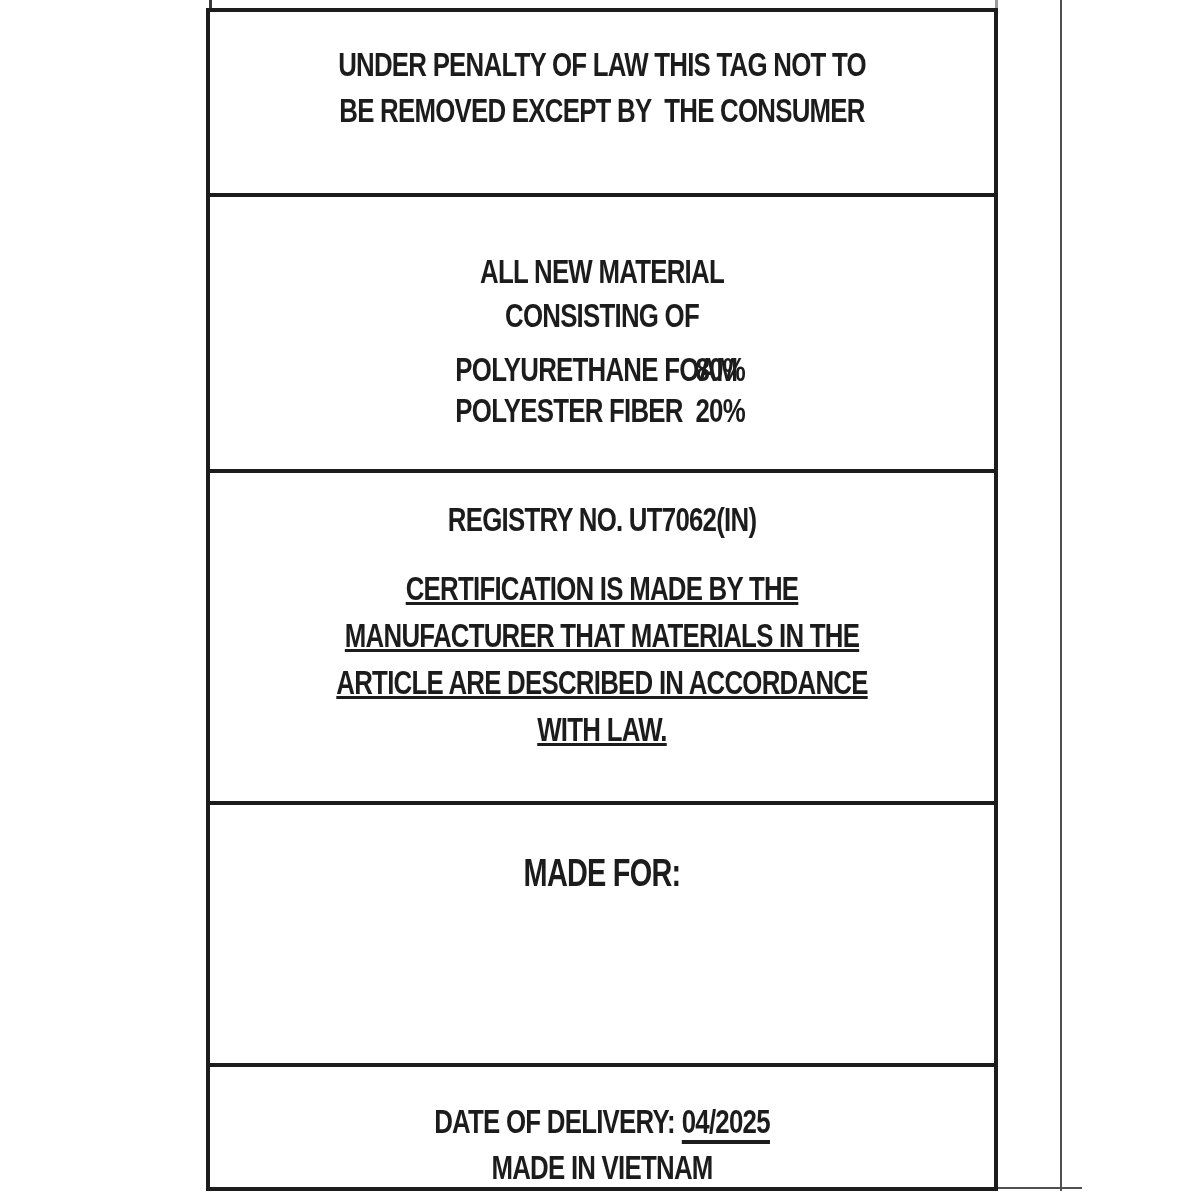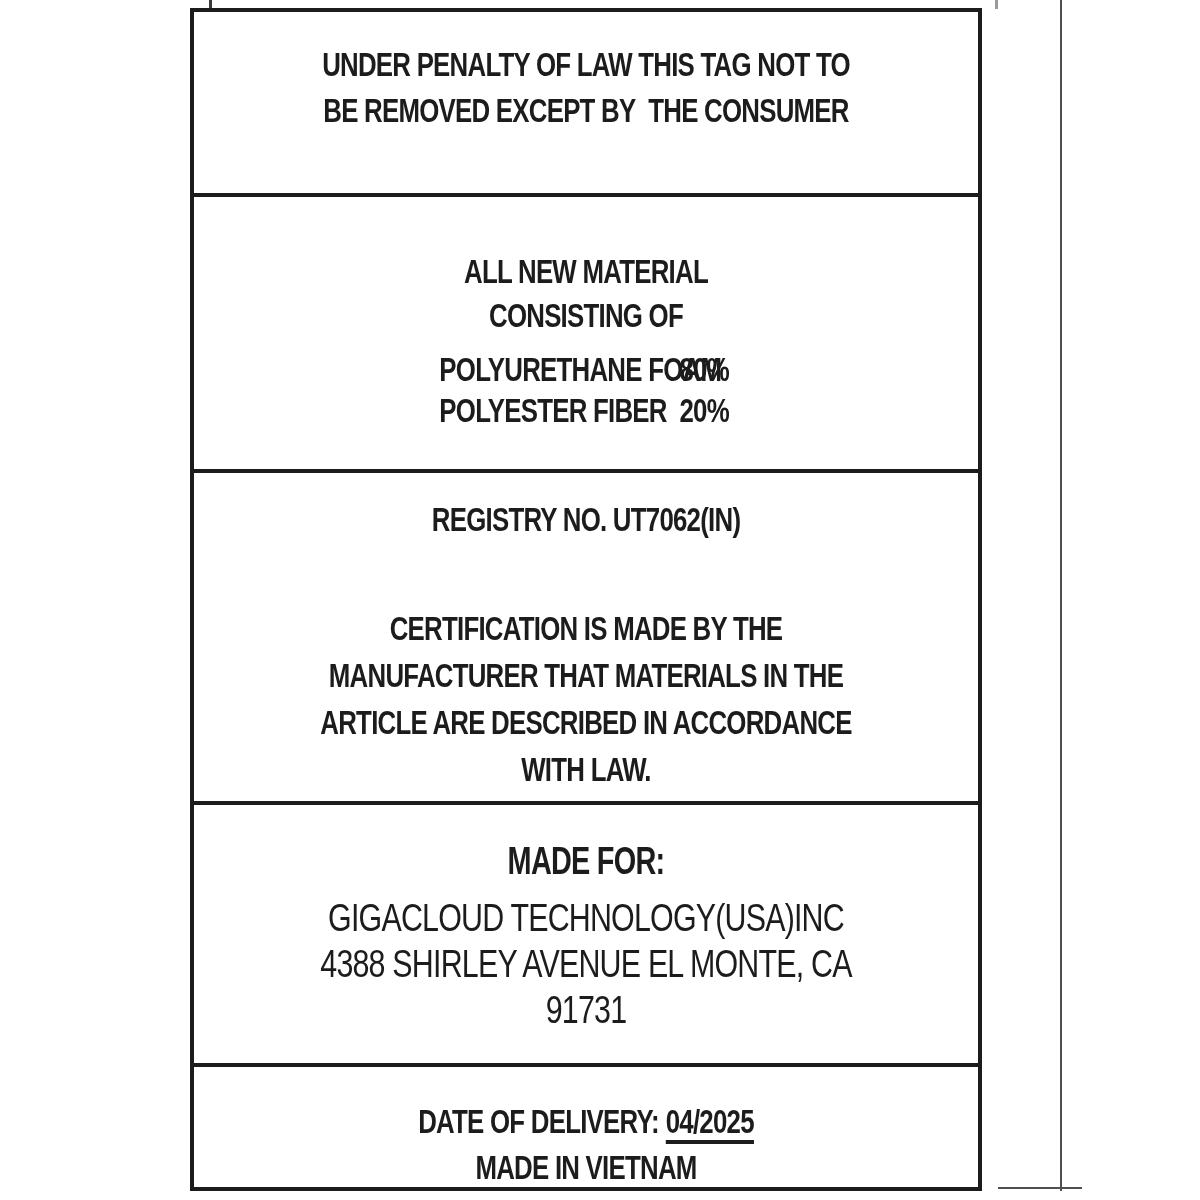--- a/index.html
+++ b/index.html
@@ -10,43 +10,43 @@
   .page{position:absolute;inset:0;background:#ffffff;}
 
   
   .guide-v{position:absolute;left:1060px;top:0;width:2px;height:1191px;background:#4f4f4f;}
   .guide-h{position:absolute;left:998px;top:1187px;width:84px;height:2px;background:#4f4f4f;}
   .tick-tl{position:absolute;left:209px;top:0;width:3px;height:9px;background:#3a3a3a;}
   .tick-tr{position:absolute;left:995px;top:0;width:3px;height:9px;background:#9a9a9a;}
 
   
   .box{
-    position:absolute;left:190px;top:8px;width:792px;height:1183px;
+    position:absolute;left:206px;top:8px;width:792px;height:1183px;
     border:4px solid #1c1c1c;box-sizing:border-box;
     display:flex;flex-direction:column;background:#ffffff;
   }
   .divider{flex:none;height:4px;width:100%;background:#1c1c1c;}
   .sec{position:relative;box-sizing:border-box;flex:none;}
   .s1{height:181px;padding-top:29px;}
   .s2{height:256px;padding-top:36px;margin-top:16px;}
   .s3{height:328px;padding-top:24px;}
-  .s4{height:258px;padding-top:32px;}
+  .s4{height:258px;padding-top:44px;}
   .s5{flex:1 1 auto;padding-top:31px;}
 
   
   .ln{
     display:block;text-align:center;font-weight:700;font-size:34px;line-height:46px;
     letter-spacing:-1px;color:#1c1c1c;white-space:pre;
     transform:scaleX(0.76);transform-origin:50% 50%;
   }
   .lh44{line-height:44px;}
   .lh47{line-height:47px;}
   .big{font-size:38px;line-height:48px;}
   .reg{font-weight:400;font-size:38px;line-height:46px;transform:scaleX(0.80);}
-  .cert{margin-top:64px;}
+  .cert{margin-top:24px;text-decoration:underline;}
   .company{margin-top:10px;}
 
   
   .mat-block{margin-top:12px;}
   .mat-row{
     display:flex;width:386px;margin:0 auto;
     font-weight:700;font-size:34px;line-height:41px;letter-spacing:-1px;
     transform:scaleX(0.76);transform-origin:50% 50%;white-space:pre;
   }
   .mat-name{flex:none;width:316px;text-align:left;}
@@ -97,25 +97,20 @@
         <span class="ln lh47">MANUFACTURER THAT MATERIALS IN THE</span>
         <span class="ln lh47">ARTICLE ARE DESCRIBED IN ACCORDANCE</span>
         <span class="ln lh47">WITH LAW.</span>
       </div>
     </div>
 
     <div class="divider"></div>
 
     <div class="sec s4">
       <span class="ln big">MADE FOR:</span>
-      <div class="company">
-        <span class="ln reg">GIGACLOUD TECHNOLOGY(USA)INC</span>
-        <span class="ln reg">4388 SHIRLEY AVENUE EL MONTE, CA</span>
-        <span class="ln reg">91731</span>
-      </div>
     </div>
 
     <div class="divider"></div>
 
     <div class="sec s5">
       <span class="ln"><span>DATE OF DELIVERY:</span><span class="ul">04/2025</span></span>
       <span class="ln">MADE IN VIETNAM</span>
     </div>
 
   </div>

